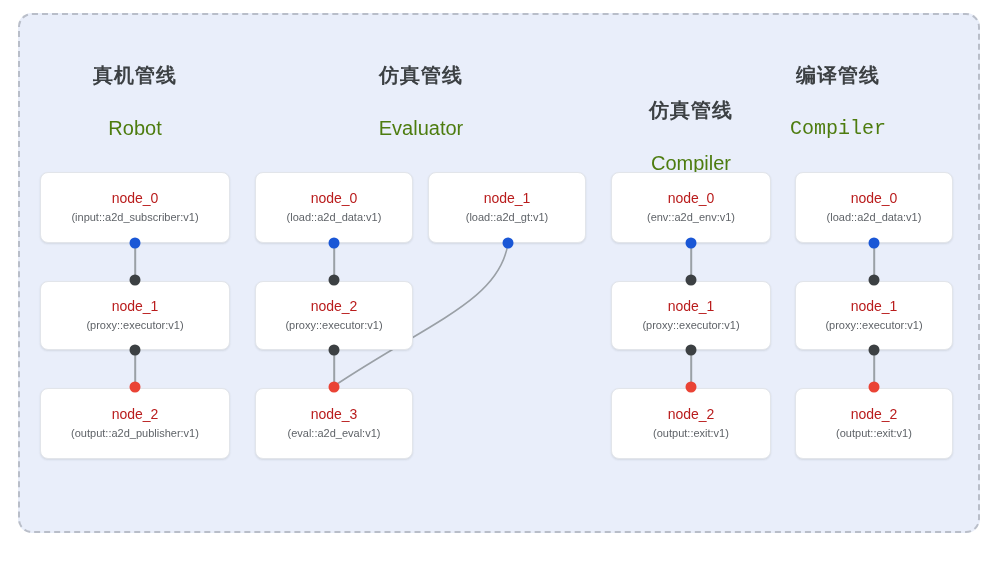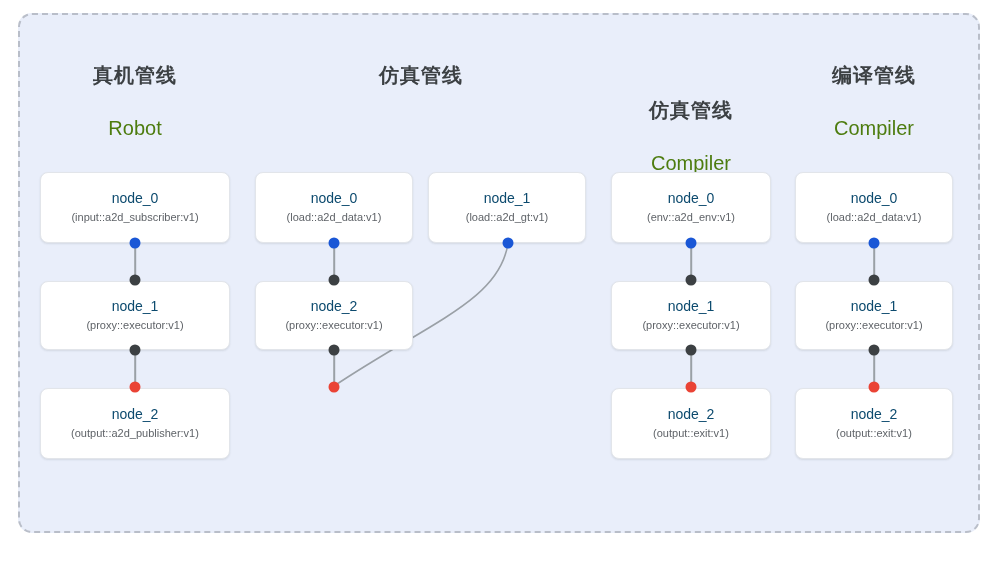--- a/index.html
+++ b/index.html
@@ -38,21 +38,21 @@
     position:absolute;
     box-sizing:border-box;
     background:#ffffff;
     border:1px solid #e2e5ea;
     border-radius:8px;
     box-shadow:0 1px 2px rgba(60,64,67,.12);
     display:flex;flex-direction:column;
     align-items:center;justify-content:center;
     z-index:3;
   }
-  .node-id{font-size:14px;color:#0c4a6e;line-height:19px;}
+  .node-id{font-size:14px;color:#b91c1c;line-height:19px;}
   .node-type{font-size:11px;color:#5f6368;line-height:19px;white-space:nowrap;}
 
   
   .port{
     position:absolute;
     width:11px;height:11px;border-radius:50%;
     transform:translate(-50%,-50%);
     z-index:5;
   }
   .port.out-blue{background:#1a57d6;}
@@ -84,26 +84,27 @@
   <svg id="edges">
     <path d="M 508,243 C 500,300 430,322 334,386" fill="none" stroke="#9aa0a6" stroke-width="1.6"></path>
   </svg>
 
   <div class="col-head" style="left:40px;top:62px;width:190px;">
     <div class="col-title">真机管线</div>
     <div class="col-sub">Robot</div>
   </div>
   <div class="col-head" style="left:326px;top:62px;width:190px;">
     <div class="col-title">仿真管线</div>
+    <div class="col-sub">Evaluator</div>
   </div>
   <div class="col-head" style="left:596px;top:62px;width:190px;margin-top:35px;">
     <div class="col-title">仿真管线</div>
     <div class="col-sub">Compiler</div>
   </div>
-  <div class="col-head" style="left:779px;top:62px;width:190px;">
+  <div class="col-head" style="left:743px;top:62px;width:190px;font-family:Liberation Mono, monospace;">
     <div class="col-title">编译管线</div>
     <div class="col-sub">Compiler</div>
   </div>
 
   <div class="link" style="left:135px;top:243px;height:38px;"></div>
   <div class="link" style="left:135px;top:350px;height:38px;"></div>
 
   <div class="link" style="left:334px;top:243px;height:38px;"></div>
   <div class="link" style="left:334px;top:350px;height:38px;"></div>
 
@@ -135,20 +136,24 @@
     <div class="node-type">(load::a2d_data:v1)</div>
   </div>
   <div class="node" style="left:428px;top:172px;width:158px;height:71px;">
     <div class="node-id">node_1</div>
     <div class="node-type">(load::a2d_gt:v1)</div>
   </div>
   <div class="node" style="left:255px;top:281px;width:158px;height:69px;">
     <div class="node-id">node_2</div>
     <div class="node-type">(proxy::executor:v1)</div>
   </div>
+  <div class="node" style="left:255px;top:388px;width:158px;height:71px;">
+    <div class="node-id">node_3</div>
+    <div class="node-type">(eval::a2d_eval:v1)</div>
+  </div>
   <div class="port out-blue" style="left:334px;top:243px;"></div>
   <div class="port out-blue" style="left:508px;top:243px;"></div>
   <div class="port in-dark" style="left:334px;top:280px;"></div>
   <div class="port out-dark" style="left:334px;top:350px;"></div>
   <div class="port in-red" style="left:334px;top:387px;"></div>
 
   <div class="node" style="left:611px;top:172px;width:160px;height:71px;">
     <div class="node-id">node_0</div>
     <div class="node-type">(env::a2d_env:v1)</div>
   </div>

